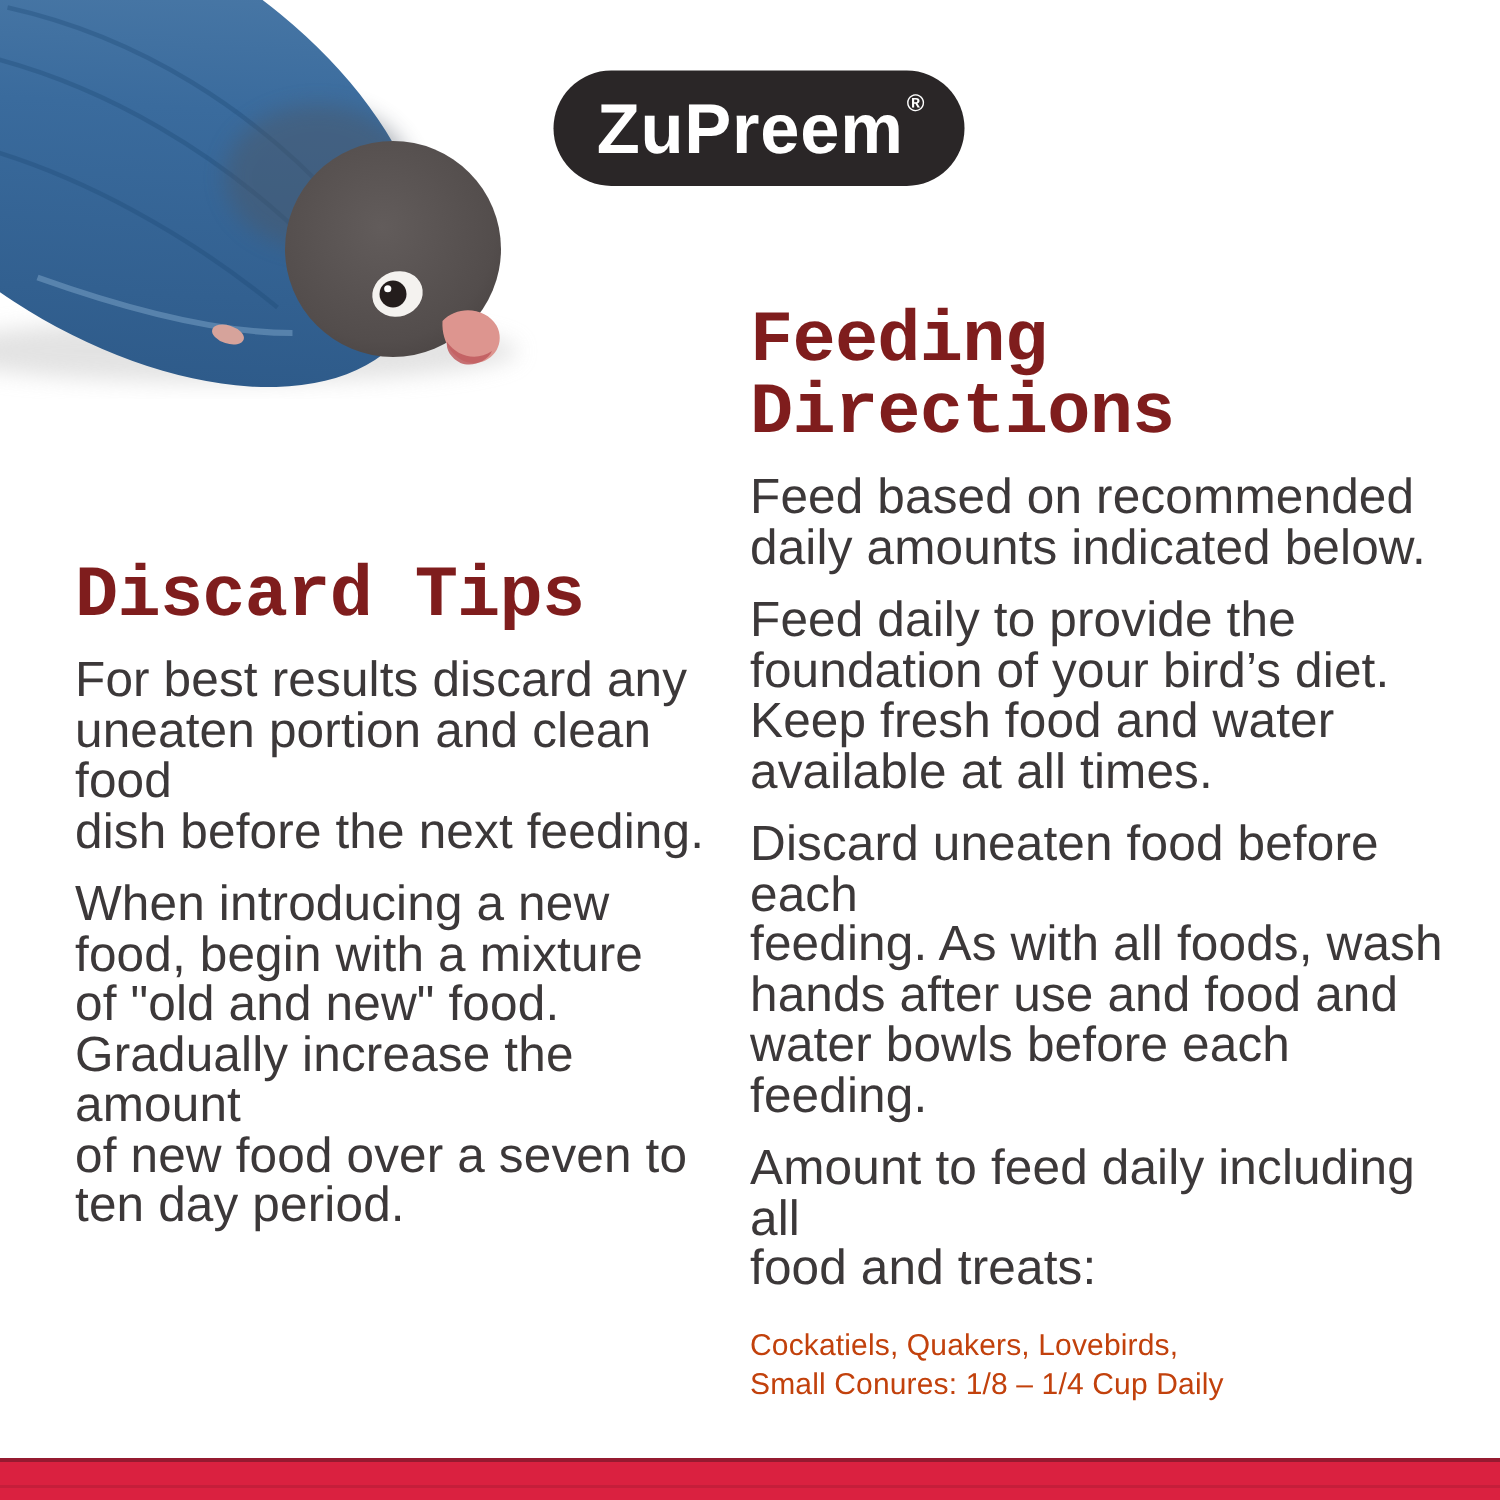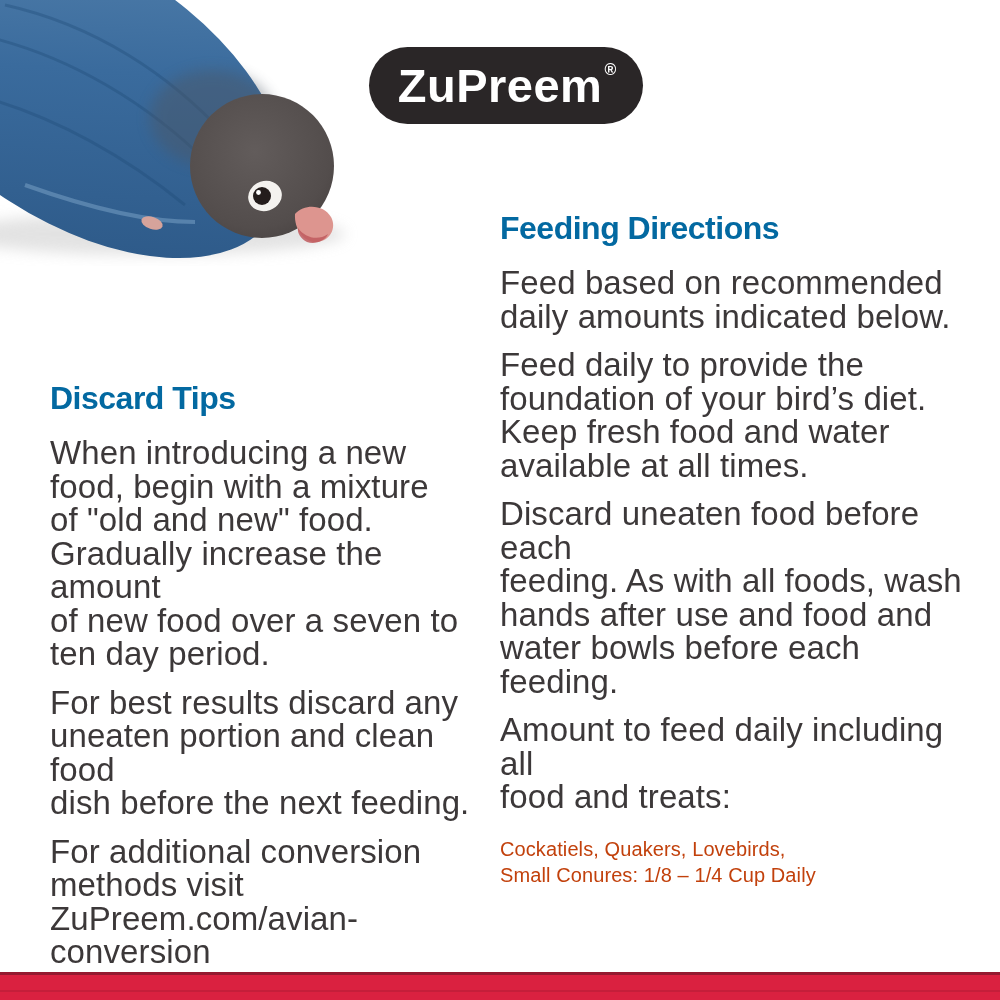--- a/index.html
+++ b/index.html
@@ -42,26 +42,27 @@
     top: -16px;
     left: 2px;
   }
 
   
   .col { position: absolute; }
   .col-left  { left: 50px;  top: 374px; width: 440px; }
   .col-right { left: 500px; top: 204px; width: 478px; }
 
   .heading {
-    font-size: 32px;
+    font-size: 48px;
     font-weight: 700;
-    color: #0369a1;
+    color: #7f1d1d;
     letter-spacing: -0.5px;
     line-height: 48px;
     margin: 0 0 14px 0;
+    font-family: Liberation Mono, monospace;
   }
   .para {
     font-size: 33px;
     line-height: 33.5px;
     color: #3c3839;
     white-space: pre-line;
     margin: 0 0 15px 0;
     letter-spacing: 0.1px;
   }
   .note {
@@ -138,32 +139,29 @@
   </svg>
 </div>
 
 <div class="logo">
   <span class="logo-text">ZuPreem</span>
     <span class="reg-mark">®</span>
 </div>
 
 <div class="col col-left">
   <h2 class="heading">Discard Tips</h2>
+  <p class="para">For best results discard any
+uneaten portion and clean food
+dish before the next feeding.</p>
   <p class="para">When introducing a new
 food, begin with a mixture
 of "old and new" food.
 Gradually increase the amount
 of new food over a seven to
 ten day period.</p>
-  <p class="para">For best results discard any
-uneaten portion and clean food
-dish before the next feeding.</p>
-  <p class="para">For additional conversion
-methods visit
-ZuPreem.com/avian-conversion</p>
 </div>
 
 <div class="col col-right">
   <h2 class="heading">Feeding Directions</h2>
   <p class="para">Feed based on recommended
 daily amounts indicated below.</p>
   <p class="para">Feed daily to provide the
 foundation of your bird’s diet.
 Keep fresh food and water
 available at all times.</p>

